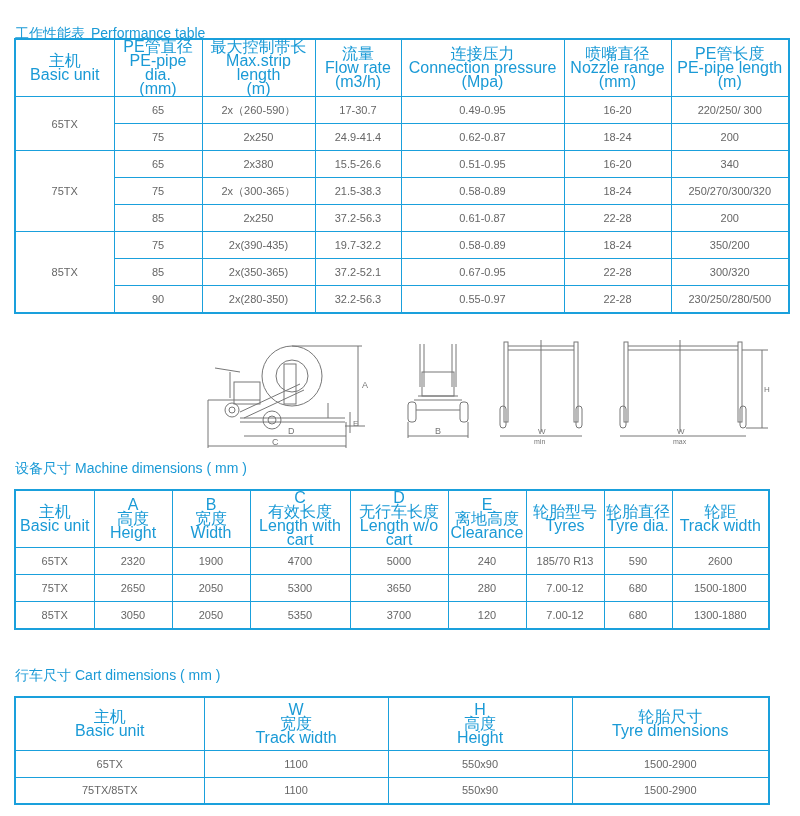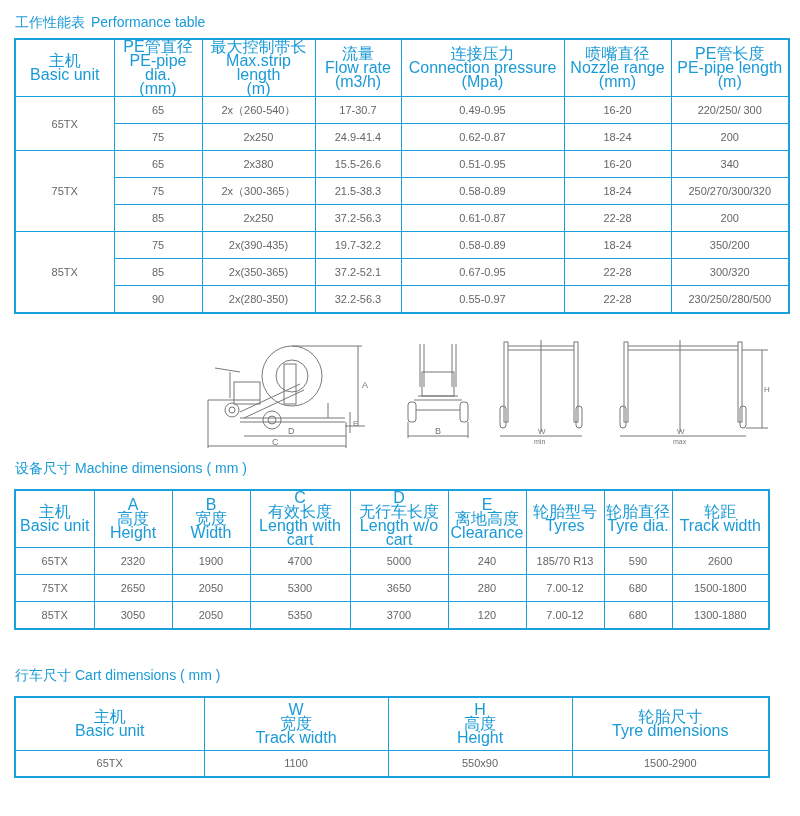--- a/index.html
+++ b/index.html
@@ -11,21 +11,21 @@
     table.spec td, table.spec th { border: 1.5px solid #1aa0dc; text-align: center; vertical-align: middle;
            padding: 0; font-size: 11px; color: #666; font-weight: normal; }
     table.spec th { color: #1a9ad6; font-size: 16px; line-height: 14px; }
     table.spec { border: 2px solid #1aa0dc; }
     .drawings { position: absolute; left: 0; top: 330px; width: 800px; height: 125px; }
     .drawings svg { position: absolute; }
   </style>
 </head>
 <body>
 
-<div class="section-title" style="top:14px;text-align:center;">
+<div class="section-title" style="top:25px;text-align:center;">
   <span>工作性能表</span><span class="en">Performance table</span>
 </div>
 
 <table class="spec" style="left:14px; top:38px; width:756px;">
   <colgroup>
     <col style="width:99px">
       <col style="width:88px">
       <col style="width:113px">
       <col style="width:86px">
     <col style="width:163px">
@@ -68,21 +68,21 @@
           <div>PE-pipe length</div>
           <div>(m)</div>
         </th>
     </tr>
   </thead>
   <tbody>
 
     <tr style="height:27px;">
       <td rowspan="2">65TX</td>
       <td>65</td>
-      <td>2x（260-540）</td>
+      <td>2x（260-590）</td>
       <td>17-30.7</td>
       <td>0.49-0.95</td>
       <td>16-20</td>
       <td>220/250/ 300</td>
     </tr>
     <tr style="height:27px;">
       <td>75</td>
       <td>2x250</td>
       <td>24.9-41.4</td>
       <td>0.62-0.87</td>
@@ -360,14 +360,20 @@
         </th>
     </tr>
   </thead>
   <tbody>
     <tr style="height:27px;">
       <td>65TX</td>
       <td>1100</td>
       <td>550x90</td>
       <td>1500-2900</td>
     </tr>
+    <tr style="height:27px;">
+      <td>75TX/85TX</td>
+      <td>1100</td>
+      <td>550x90</td>
+      <td>1500-2900</td>
+    </tr>
   </tbody>
 </table>
 
 </body></html>

